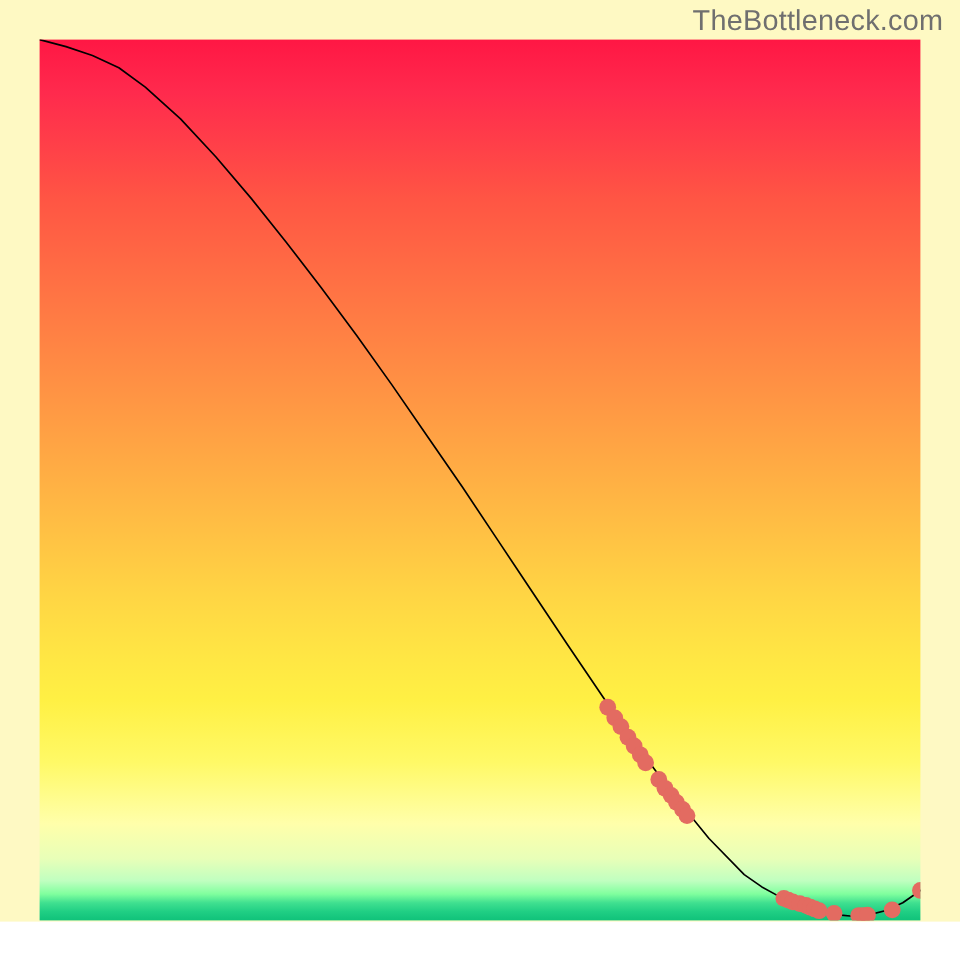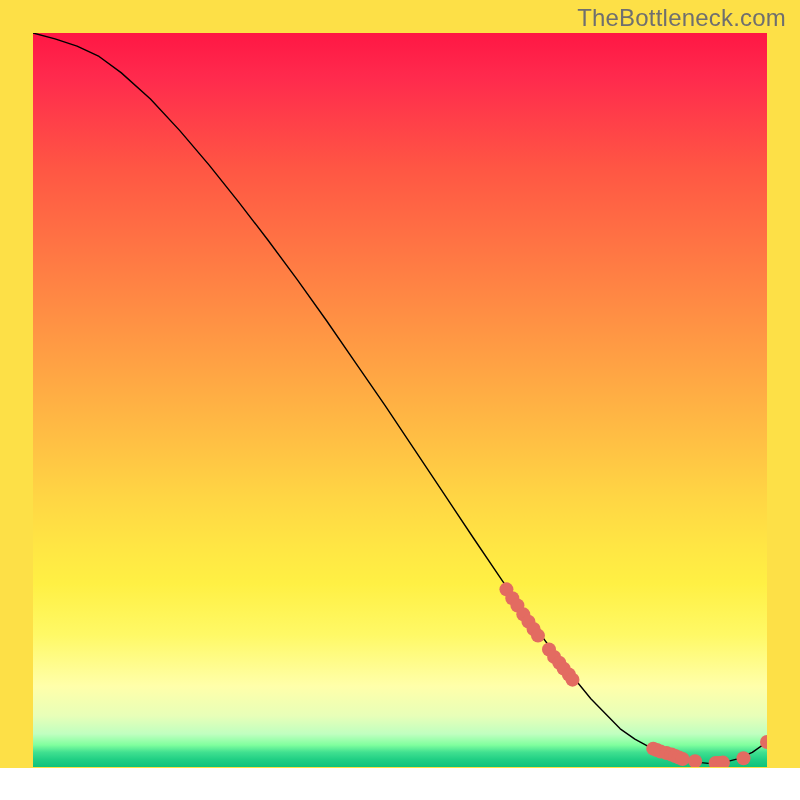--- a/index.html
+++ b/index.html
@@ -7,21 +7,21 @@
     padding: 0;
     width: 800px;
     height: 800px;
     background: #ffffff;
     overflow: hidden;
   }
   .container {
     position: relative;
     width: 800px;
     height: 768px;
-    background: #fde047;
+    background: #fef9c3;
   }
   .watermark {
     position: absolute;
     top: 4px;
     right: 14px;
     color: #6f6f6f;
     font-family: Arial, Helvetica, sans-serif;
     font-size: 24px;
     z-index: 10;
     letter-spacing: 0.2px;

